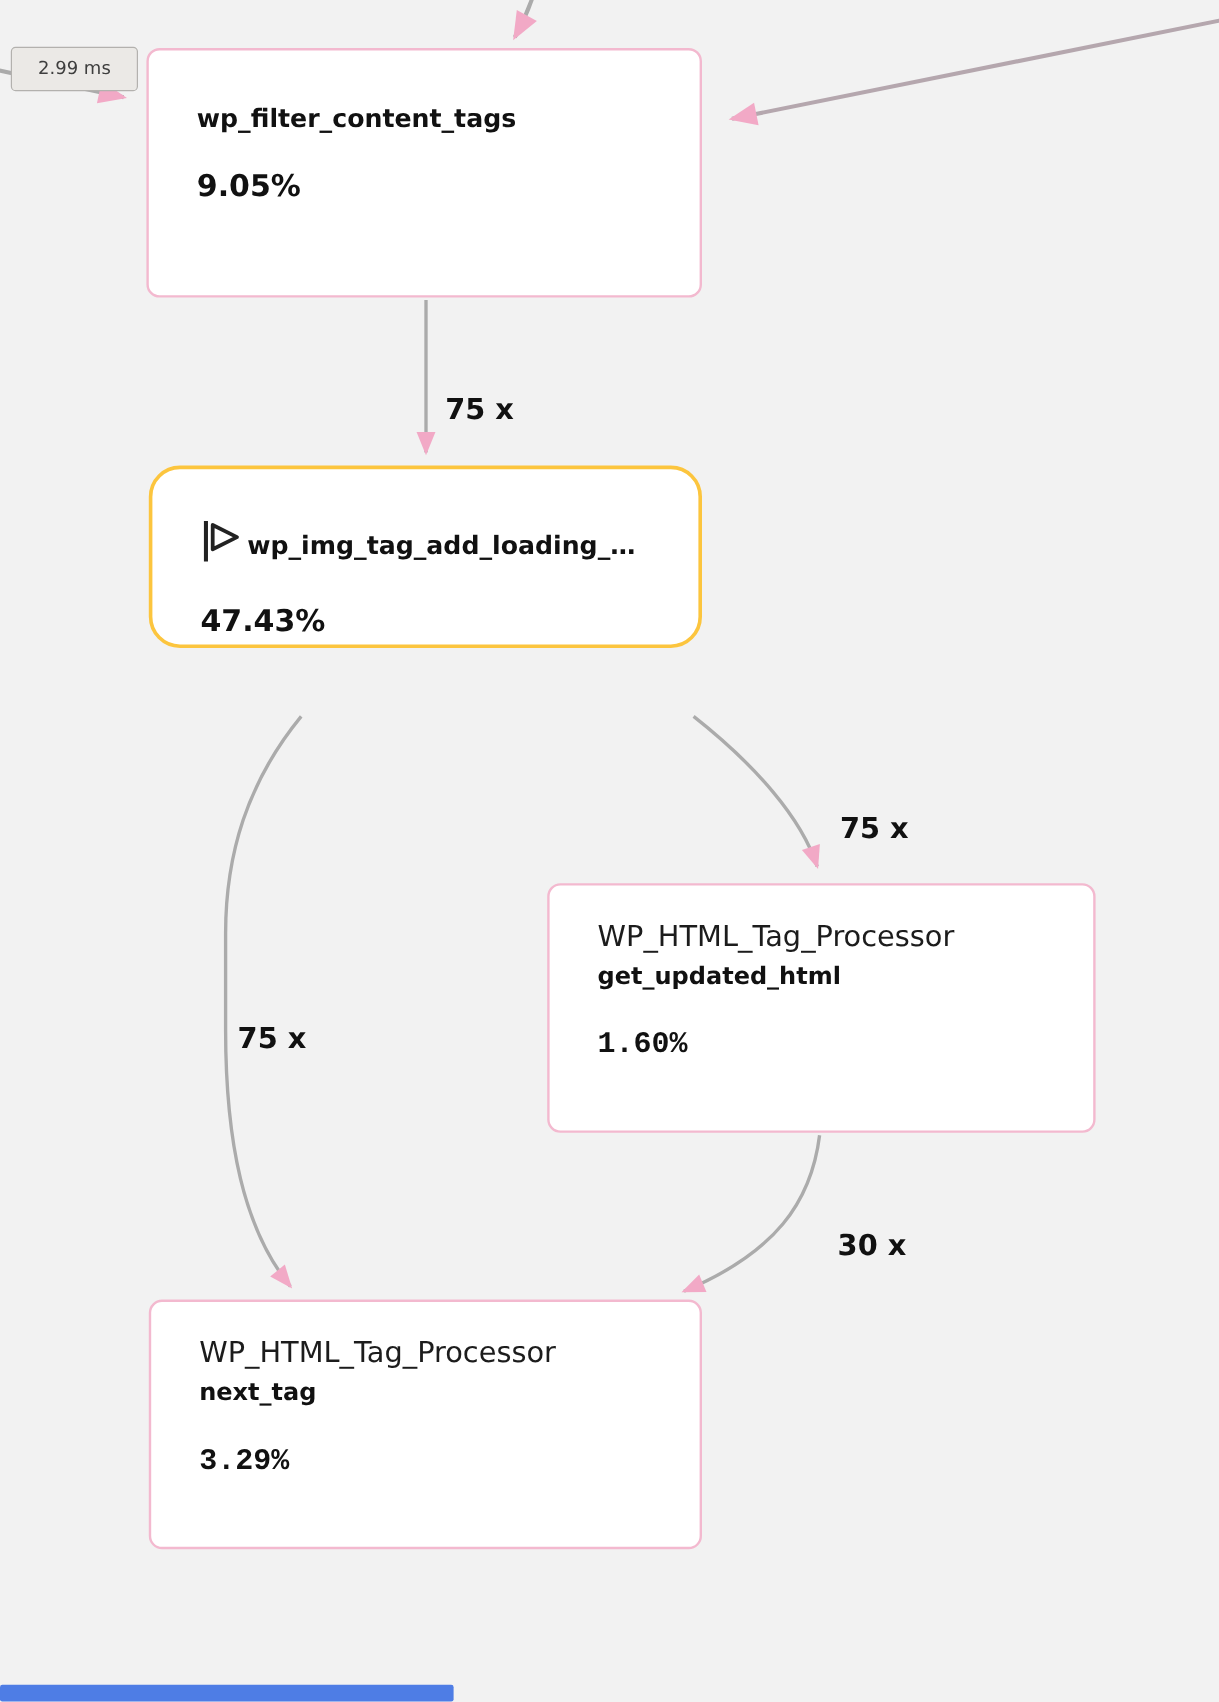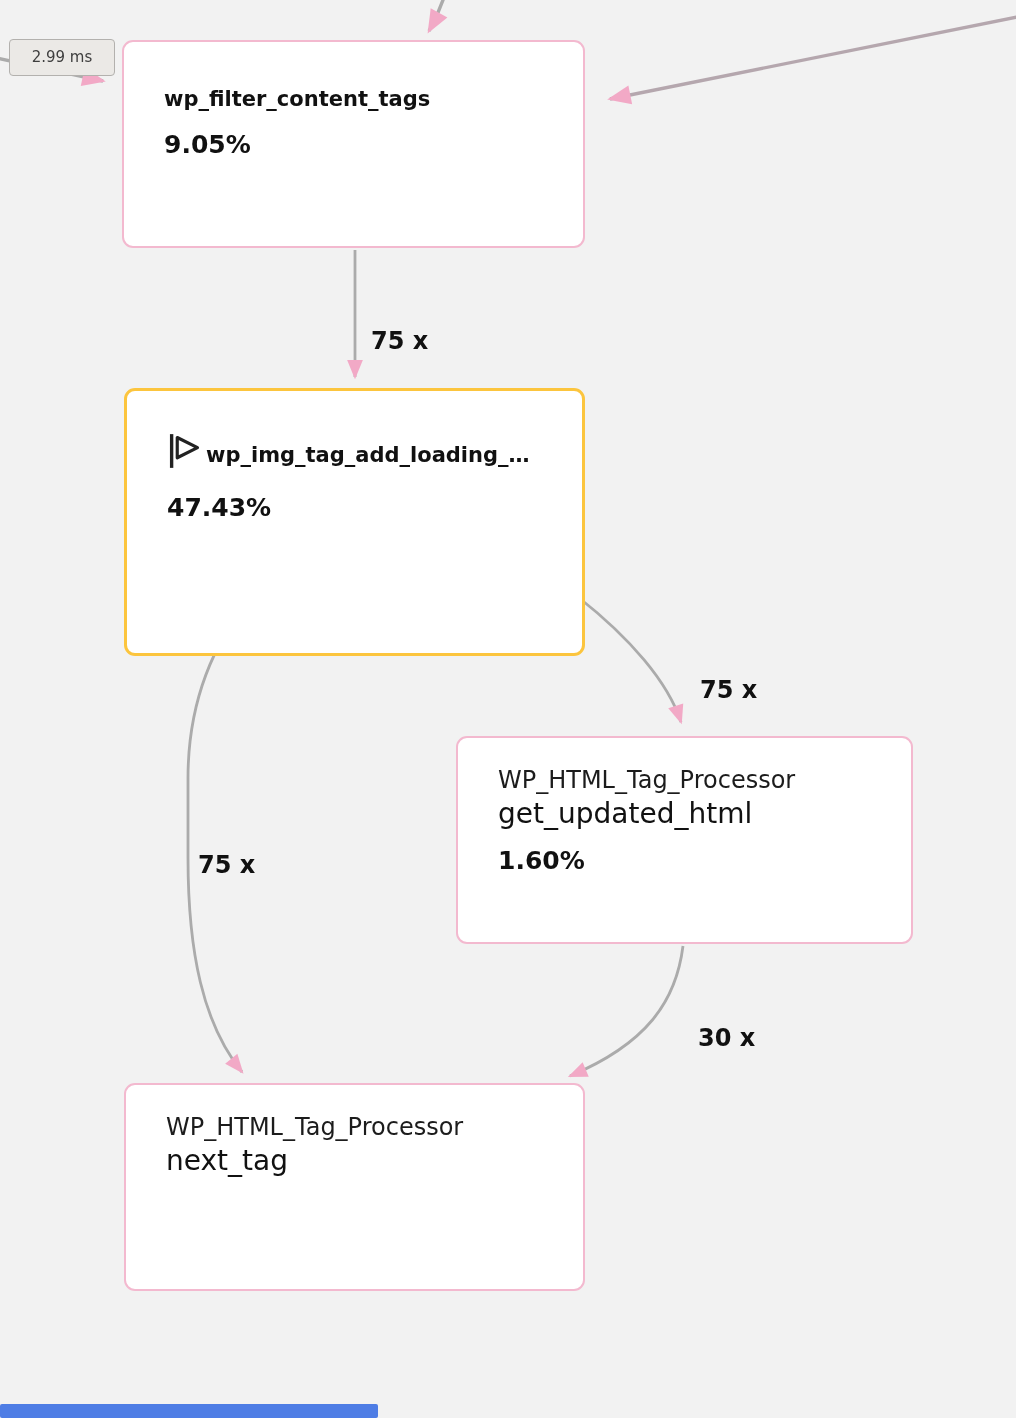--- a/index.html
+++ b/index.html
@@ -38,24 +38,24 @@
     padding:42px 34px 0 40px;
     color:var(--text);
   }
   .node.highlight{border:3.5px solid var(--yellow-border);}
   .node .title{
     font-size:21px;font-weight:bold;line-height:30px;
     white-space:nowrap;display:flex;align-items:center;
   }
   .node .flag{display:inline-block;margin-right:5px;flex:0 0 auto;}
   .node .class-name{font-size:24px;font-weight:400;line-height:33px;color:#1c1c1c;white-space:nowrap;}
-  .node .method{font-size:28px;font-weight:normal;line-height:33px;white-space:nowrap;}
+  .node .method{font-size:20px;font-weight:bold;line-height:33px;white-space:nowrap;}
   .node.duo{padding-top:26px;}
-  .node .percent{font-size:25px;font-weight:bold;margin-top:16px;}
-  .node.duo .percent{}
+  .node .percent{font-size:25px;font-weight:bold;margin-top:26px;}
+  .node.duo .percent{font-family:Liberation Mono, monospace;}
 
   .edge-label{
     position:absolute;z-index:1;
     font-size:24px;font-weight:bold;color:var(--text);
     white-space:nowrap;
     margin-top:24px;
   }
   .tooltip{
     position:absolute;z-index:3;
     left:9px;top:39px;width:106px;height:37px;
@@ -95,21 +95,21 @@
 
   <div class="tooltip">2.99 ms</div>
 
   <div class="node" style="left:122px;top:40px;width:463px;height:208px;">
     <div class="title">wp_filter_content_tags</div>
     <div class="percent">9.05%</div>
   </div>
 
   <div class="edge-label" style="left:371px;top:303px;">75 x</div>
 
-  <div class="node highlight" style="left:124px;top:388px;width:461px;height:268px;">
+  <div class="node highlight" style="left:124px;top:388px;width:461px;height:152px;border-radius:26px;">
     <div class="title">
       <span class="flag">
         <svg width="34" height="36" viewBox="0 0 30 32">
           <line x1="4" y1="1" x2="4" y2="31" stroke="#222" stroke-width="3"></line>
           <polygon points="9,4 27,13 9,22" fill="#fff" stroke="#222" stroke-width="2.8" stroke-linejoin="round"></polygon>
         </svg>
       </span>
       <span>wp_img_tag_add_loading_…</span>
     </div>
     <div class="percent">47.43%</div>
@@ -123,17 +123,18 @@
     <div class="class-name">WP_HTML_Tag_Processor</div>
     <div class="method">get_updated_html</div>
     <div class="percent">1.60%</div>
   </div>
 
   <div class="edge-label" style="left:698px;top:1000px;">30 x</div>
 
   <div class="node duo" style="left:124px;top:1083px;width:461px;height:208px;">
     <div class="class-name">WP_HTML_Tag_Processor</div>
     <div class="method">next_tag</div>
+    <div class="percent">3.29%</div>
   </div>
 
   <div class="hscroll-thumb"></div>
 
 </div>
 
 </body></html>

